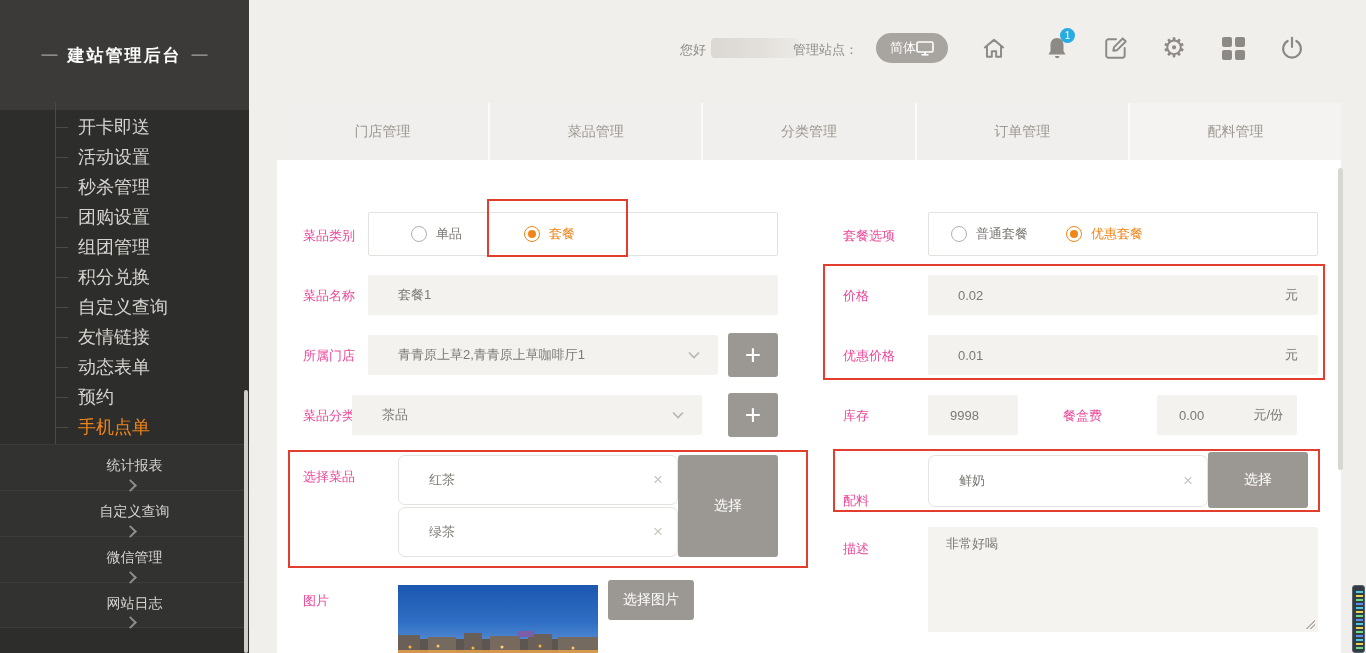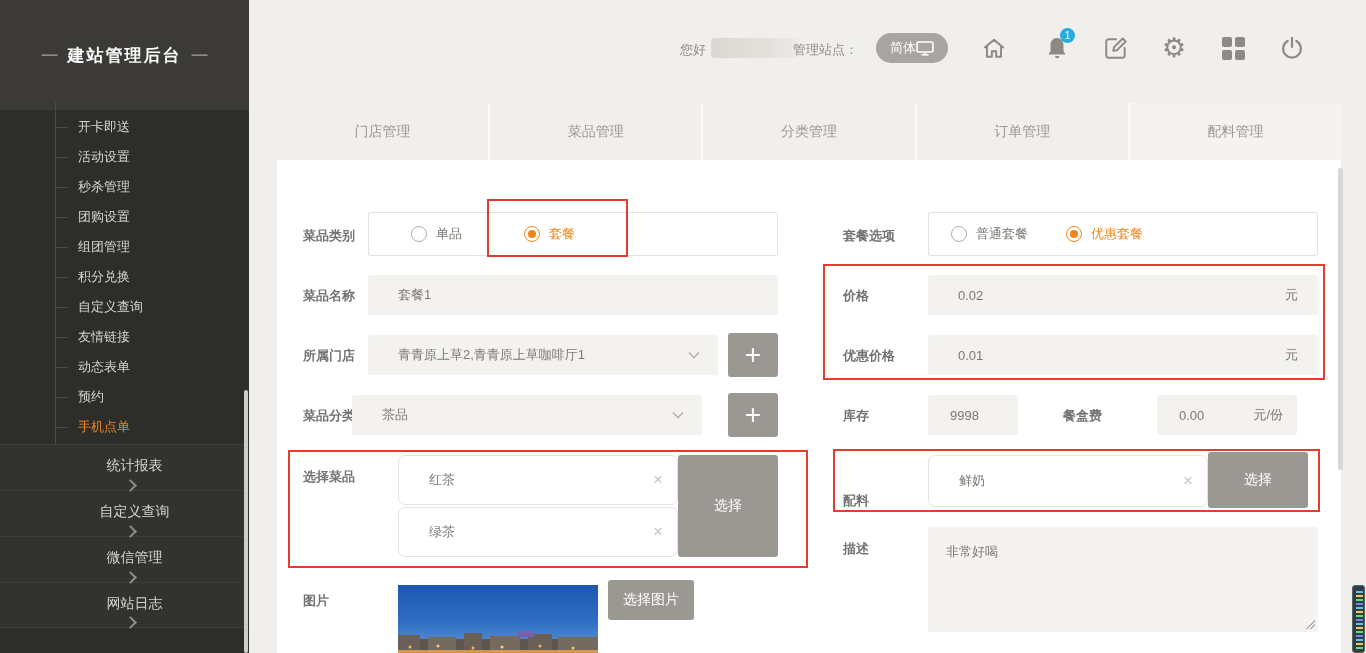--- a/index.html
+++ b/index.html
@@ -11,21 +11,21 @@
 
   
   .sidebar { position:absolute; left:0; top:0; width:249px; height:653px; background:#2d2d2b; }
   .sb-header { height:110px; background:#3b3a38; display:flex; align-items:center; justify-content:center; gap:10px; }
   .sb-title { color:#fdfdfc; font-size:17px; font-weight:bold; letter-spacing:2px; }
   .sb-dash { color:#8b8a87; font-size:16px; font-weight:bold; }
   .sb-menu { position:relative; padding-top:2px; }
   .sb-menu .tree-line { position:absolute; left:55px; top:-8px; width:1px; height:425px; background:#4a4a47; }
   .m-item { position:relative; height:30px; display:flex; align-items:center; padding-left:78px; cursor:pointer; }
   .m-item .tick { position:absolute; left:55px; top:15px; width:13px; height:1px; background:#4a4a47; }
-  .m-item span.lbl { color:#d6d4d0; font-size:13px; }
+  .m-item span.lbl { color:#d6d4d0; font-size:18px; }
   .m-item.active span.lbl { color:#f08519; }
   .active-outline { position:absolute; left:35px; top:404px; width:141px; height:25px; border:1px solid #e23d2d; pointer-events:none; }
   .sb-sections { position:absolute; left:0; top:444px; width:249px; }
   .s-item { height:46px; display:flex; align-items:center; padding:12px 24px 0 44px; border-top:1px solid #3c3c39; background:#323230; cursor:pointer; justify-content:space-between;flex-direction:column; }
   .s-item:last-child { border-bottom:1px solid #3c3c39; }
   .s-item span.lbl { color:#d6d4d0; font-size:14px; }
   .chev-right { width:9px; height:9px; border-top:2px solid #8f8d89; border-right:2px solid #8f8d89; transform:rotate(45deg); margin-right:8px; }
   .sb-scrollbar { position:absolute; right:1px; top:390px; width:4px; height:263px; background:#cfcdc9; border-radius:2px; }
 
   
@@ -41,39 +41,39 @@
   .grid-ic { display:grid; grid-template-columns:10px 10px; grid-template-rows:10px 10px; gap:3px; }
   .grid-ic i { background:#8d8a85; border-radius:2px; }
   .gear-glyph { font-size:27px; color:#8d8a85; line-height:1; }
 
   
   .panel { position:absolute; left:277px; top:103px; width:1064px; height:550px; background:#ffffff; }
   .tabs { display:flex; height:57px; }
   .tab { flex:1; background:#f1efed; border-right:2px solid #fbfaf8; display:flex; align-items:center; justify-content:center; font-size:14px; color:#9c9892; cursor:pointer; }
   .tab:last-child { border-right:none; background:#f5f3f1; }
 
-  .flabel { position:absolute; font-size:13px; color:#737373;font-weight:bold; }
+  .flabel { position:absolute; font-size:13px; color:#ec4899; }
   .radio-box { position:absolute; height:44px; background:#fff; border:1px solid #e4e2de; border-radius:2px; display:flex; align-items:center; padding-left:42px; gap:62px; }
   .radio { display:flex; align-items:center; gap:9px; cursor:pointer; }
   .radio .circ { width:16px; height:16px; border-radius:50%; border:1px solid #b3b0ab; background:#fff; }
   .radio.sel .circ { border:1px solid #f08519; position:relative; }
   .radio.sel .circ::after { content:""; position:absolute; left:3px; top:3px; width:8px; height:8px; border-radius:50%; background:#f08519; }
   .radio .rlbl { font-size:13px; color:#7b7873; }
   .radio.sel .rlbl { color:#f08519; }
 
   .ginput { position:absolute; height:40px; background:#f3f2ef; border-radius:2px; display:flex; align-items:center; padding:0 20px 0 30px; font-size:13px; color:#7c7974; }
   .ginput .suffix { margin-left:auto; color:#7c7974; }
   .gselect { position:absolute; height:40px; background:#f3f2ef; border-radius:2px; display:flex; align-items:center; padding:0 18px 0 30px; font-size:13px; color:#7c7974; cursor:pointer; }
   .gselect .chev { margin-left:auto; }
   .plus-btn { position:absolute; width:50px; height:44px; background:#9b9893; border-radius:3px; color:#fff; font-size:28px; font-weight:300; display:flex; align-items:center; justify-content:center; cursor:pointer; }
   .gray-btn { position:absolute; background:#9b9893; border-radius:3px; color:#fff; font-size:14px; display:flex; align-items:center; justify-content:center; cursor:pointer; }
   .white-item { position:absolute; background:#fff; border:1px solid #e5e3df; border-radius:7px; display:flex; align-items:center; padding:0 14px 0 30px; font-size:13px; color:#7c7974; }
   .white-item .x { margin-left:auto; color:#c9c6c1; font-size:17px; cursor:pointer; }
   .red-box { position:absolute; border:2px solid #e23d2d; pointer-events:none; }
-  .textarea { position:absolute; background:#f4f3f0; border-radius:2px; padding:16px 18px; font-size:13px; color:#7c7974; }
+  .textarea { position:absolute; background:#f4f3f0; border-radius:2px; padding:8px 18px; font-size:13px; color:#7c7974; }
   .resize-h { position:absolute; right:3px; bottom:3px; width:9px; height:9px;
     background:linear-gradient(135deg,transparent 50%,#b5b2ad 50%,#b5b2ad 58%,transparent 58%,transparent 72%,#b5b2ad 72%,#b5b2ad 80%,transparent 80%); }
 
   .photo { position:absolute; left:121px; top:482px; width:200px; height:68px; overflow:hidden; background:linear-gradient(180deg,#1c57b0 0%,#2f6fc4 55%,#4e86cf 80%,#6e9cd8 100%); }
   .photo svg { position:absolute; left:0; bottom:0; }
 
   .content-scrollbar { position:absolute; left:1338px; top:168px; width:5px; height:302px; background:#d8d6d2; border-radius:3px; }
   .page-widget { position:absolute; left:1352px; top:585px; width:13px; height:68px; background:#323c43; border:1px solid #55606a; border-radius:3px; }
   .page-widget .stripes { position:absolute; left:3px; top:5px; width:7px; height:58px;
     background:repeating-linear-gradient(180deg,#57c7e8 0 2px,transparent 2px 4px,#e8d257 4px 6px,transparent 6px 8px,#6fd88a 8px 10px,transparent 10px 12px,#5f8fe8 12px 14px,transparent 14px 16px); }

